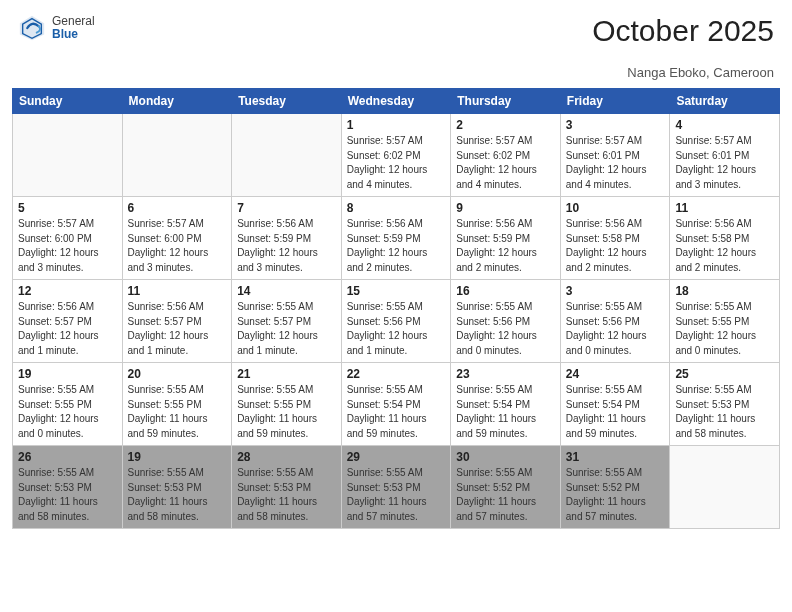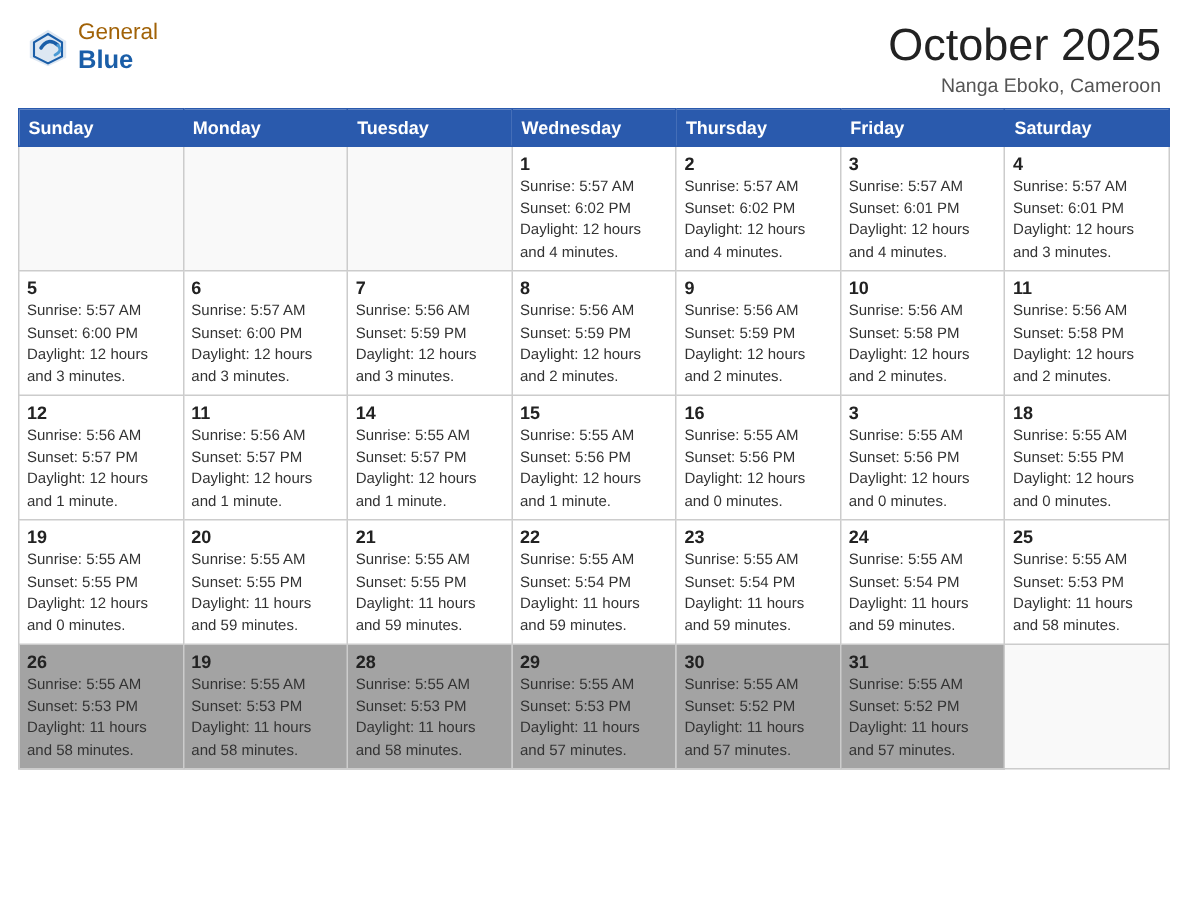--- a/index.html
+++ b/index.html
@@ -27,47 +27,47 @@
       display: flex;
       align-items: center;
       gap: 4px;
     }
     .logo-text {
       display: flex;
       flex-direction: column;
       line-height: 1.1;
     }
     .logo-general {
-      font-size: 15px;
+      font-size: 12px;
       font-weight: 400;
-      color: #a16207;
+      color: #404040;
     }
     .logo-blue {
-      font-size: 17px;
+      font-size: 12px;
       font-weight: 700;
       color: #1a5ea8;
     }
     .logo-icon {
       width: 28px;
       height: 28px;
       margin-right: 2px;
     }
     .title-area {
       text-align: right;
     }
     .month-title {
       font-size: 30px;
       font-weight: 300;
       color: #222;
       line-height: 1.1;
     }
     .subtitle {
       font-size: 13px;
       color: #555;
-      margin-top: 2px;
+      margin-top: 18px;
     }
     .calendar {
       flex: 1;
       padding: 0 12px 10px 12px;
     }
     .cal-table {
       width: 100%;
       border-collapse: collapse;
       table-layout: fixed;
     }

